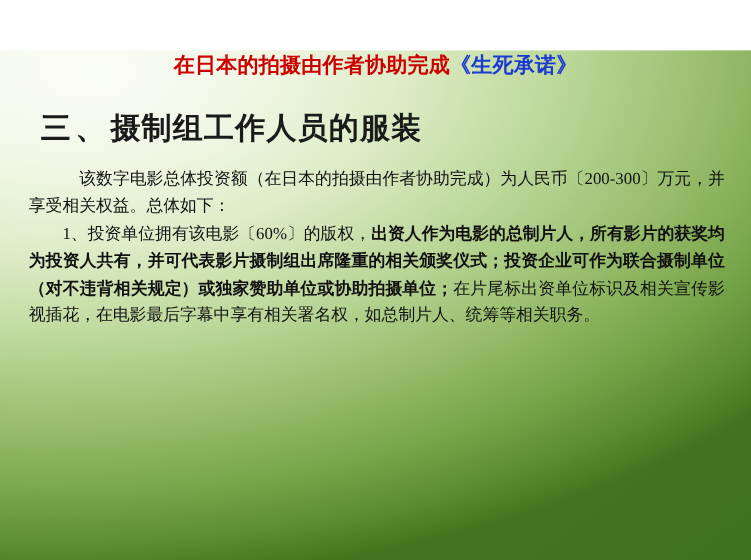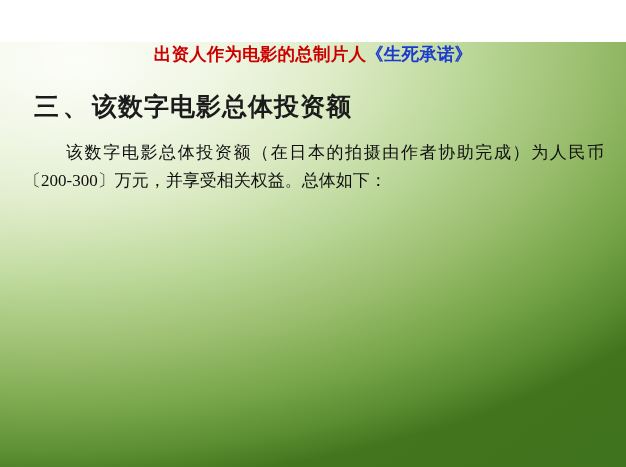--- a/index.html
+++ b/index.html
@@ -51,52 +51,55 @@
     font-weight: bold;
     color: #1b1b1b;
     letter-spacing: 1px;
   }
   .main-title .num {
     letter-spacing: 4px;
   }
   .body-text {
     margin-top: 16px;
     padding: 0 22px 0 24px;
-    font-size: 17px;
+    font-size: 14px;
     line-height: 1.62;
     color: #101010;
     text-align: justify;
   }
   .para {
     margin: 0 0 1px 0;
     text-indent: 0;
   }
   .ind2 { text-indent: 28px; }
   .ind3 { text-indent: 42px; }
   .ind4 { text-indent: 56px; }
   b { font-weight: bold; }
 </style>
 </head>
 <body>
 
 <div class="slide">
   <div class="content">
 
     <div class="subtitle-line">
-      <span>出资人作为电影的总制片人</span><span class="film-name">《生死承诺》</span>
+      <span>在日本的拍摄由作者协助完成</span><span class="film-name">《生死承诺》</span>
     </div>
 
     <div class="main-title">
-      <span class="num">三、</span><span>该数字电影总体投资额</span>
+      <span class="num">三、</span><span>摄制组工作人员的服装</span>
     </div>
 
     <div class="body-text">
 
       <p class="para ind3">
         <span>该数字电影总体投资额（在日本的拍摄由作者协助完成）为人民币〔200-300〕万元，并享受相关权益。总体如下：</span>
       </p>
 
+      <p class="para ind2">
+        <span>1、投资单位拥有该电影〔60%〕的版权，</span><b>出资人作为电影的总制片人，所有影片的获奖均为投资人共有，并可代表影片摄制组出席隆重的相关颁奖仪式；投资企业可作为联合摄制单位（对不违背相关规定）或独家赞助单位或协助拍摄单位；</b><span>在片尾标出资单位标识及相关宣传影视插花，在电影最后字幕中享有相关署名权，如总制片人、统筹等相关职务。</span>
+      </p>
 
 
 
     </div>
   </div>
 </div>
 
 </body></html>

